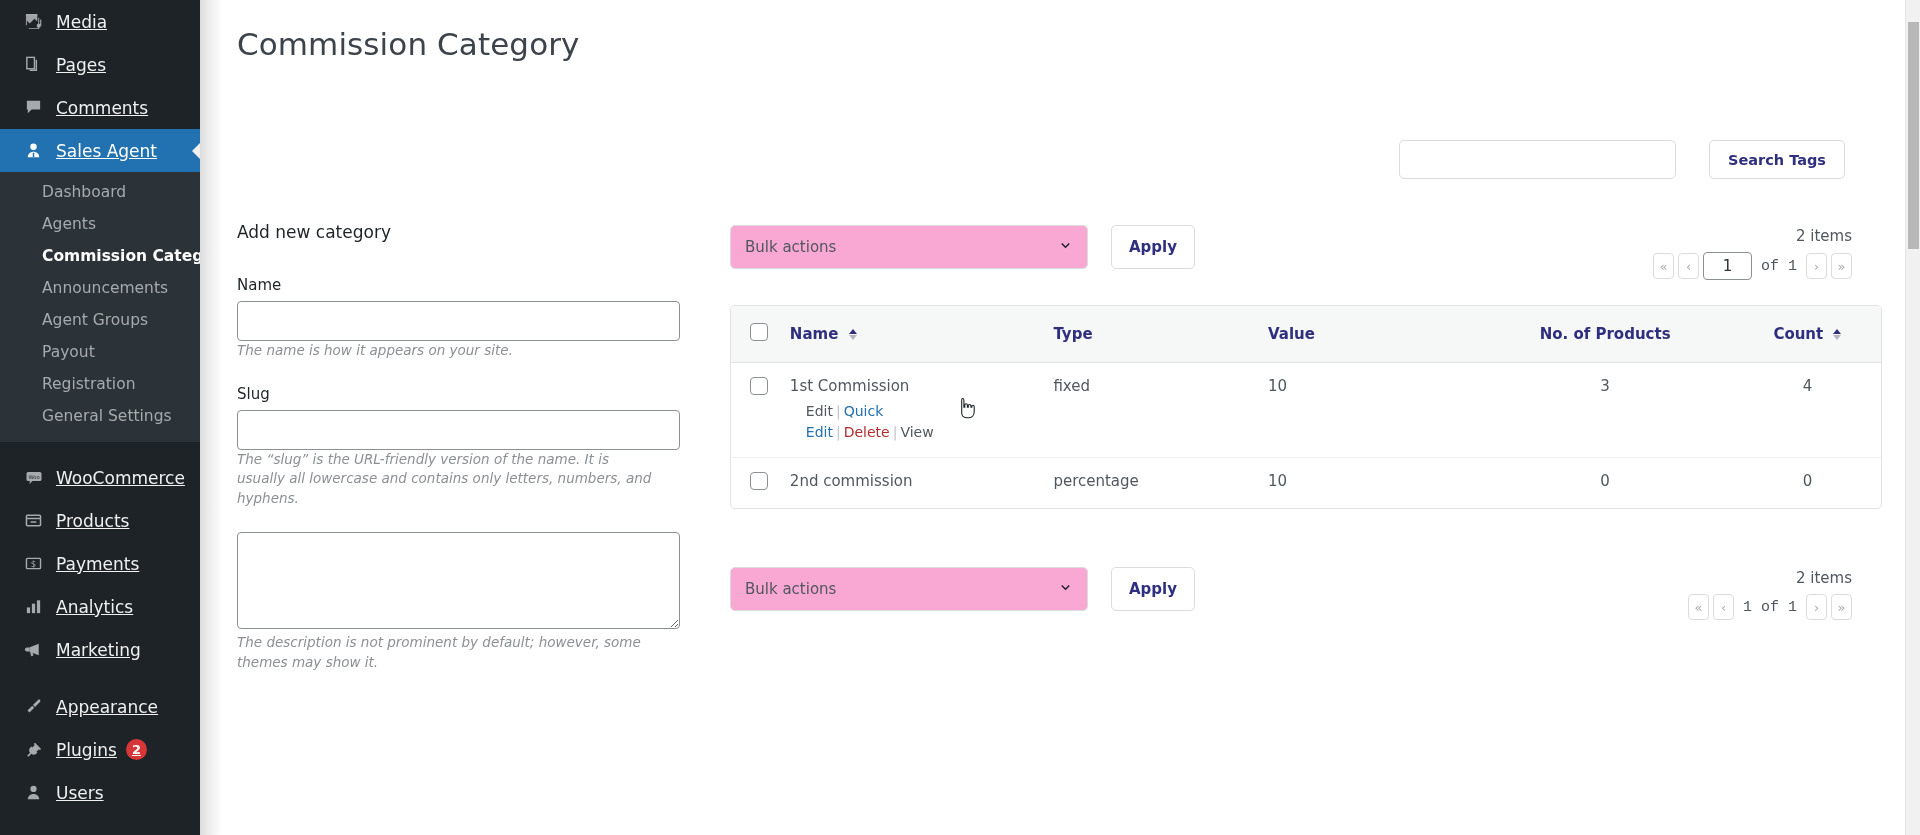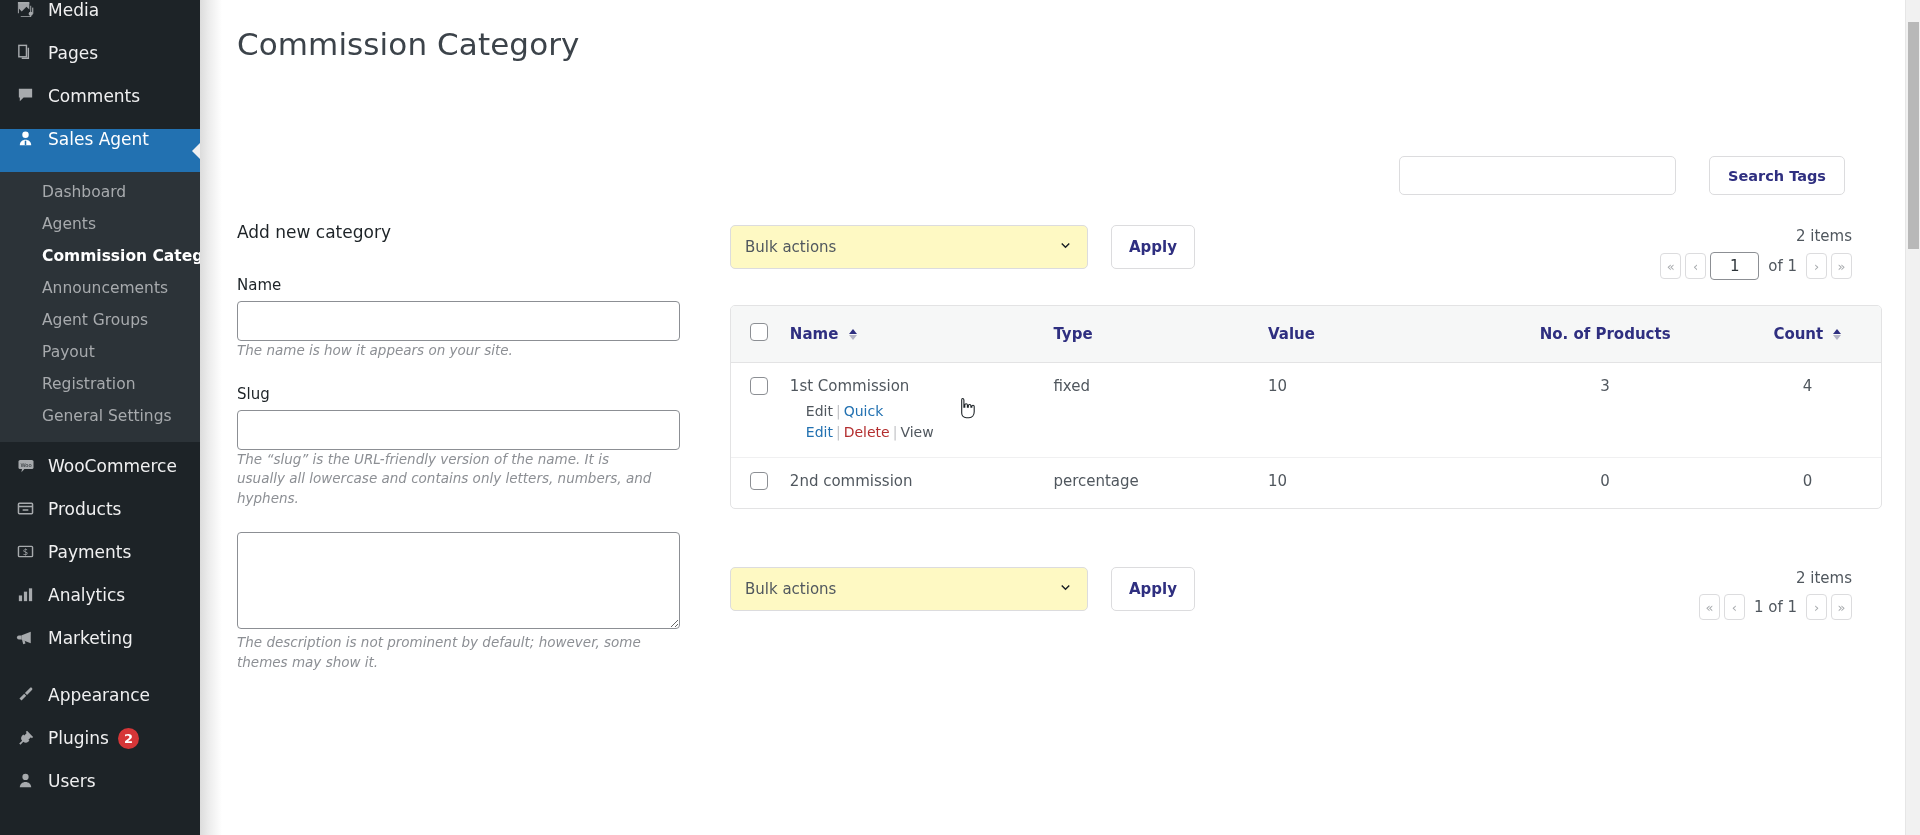--- a/index.html
+++ b/index.html
@@ -13,24 +13,25 @@
 
   
   .sidebar {
     width: 200px; flex: 0 0 200px;
     background: #1d2327;
     color: #f0f0f1;
     position: relative;
     overflow: hidden;
   }
   .nav-item {
-    display: flex; align-items: flex-start;
-    height: 43px; padding-left: 16px;
+    display: flex; align-items: center;
+    height: 43px; padding-left: 24px;
     font-size: 17px; color: #f0f0f1;
     position: relative;
+    text-decoration: underline;
   }
   .nav-item .ico {
     width: 28px; flex: 0 0 28px;
     display: flex; align-items: center; justify-content: flex-start;
     color: #a7aaad;
   }
   .nav-item .label { padding-left: 4px; white-space: nowrap; }
   .nav-item.current {
     background: #2271b1; color: #fff; font-weight: 400;
   }
@@ -94,21 +95,21 @@
     border: 1px solid #8c8f94; border-radius: 4px;
     background: #fff; font-size: 15px; color: #2c3338;
     padding: 8px 10px; outline: none; resize: vertical;
     font-family: inherit;
   }
 
   
   .list-col { position: absolute; left: 530px; top: 0; width: 1150px; }
 
   .search-row {
-    position: absolute; right: 35px; top: 156px;
+    position: absolute; right: 35px; top: 140px;
     display: flex; align-items: center; gap: 33px;
   }
   .search-input {
     width: 277px; height: 39px;
     border: 1px solid #dcdcde; border-radius: 5px;
     background: #fff; outline: none; padding: 0 10px;
     font-size: 14px; font-family: inherit;
   }
   .btn {
     height: 39px; padding: 0 18px;
@@ -119,21 +120,21 @@
   }
 
   .tablenav {
     position: absolute; left: 0; width: 1150px;
     display: flex; align-items: flex-start;
   }
   .tablenav.top { top: 225px; }
   .tablenav.bottom { top: 567px; }
   .bulk-select {
     position: relative; width: 358px; height: 44px;
-    border: 1px solid #dcdcde; border-radius: 5px; background: #fef9c3;
+    border: 1px solid #dcdcde; border-radius: 5px; background: #f9a8d4;
     display: flex; align-items: center; padding: 0 14px;
     font-size: 15px; color: #50575e; cursor: pointer;
   }
   .bulk-select .chev {
     position: absolute; right: 14px; top: 50%;
     transform: translateY(-50%); color: #1d2327;
   }
   .apply-btn {
     margin-left: 23px; width: 84px; height: 44px;
     background: #fff; border: 1px solid #dcdcde; border-radius: 5px;
@@ -152,21 +153,21 @@
     color: #a7aaad; font-size: 13px; line-height: 1;
     display: inline-flex; align-items: center; justify-content: center;
     cursor: pointer; font-family: inherit;
   }
   .pg-input {
     width: 49px; height: 28px;
     border: 1px solid #8c8f94; border-radius: 4px; background: #fff;
     text-align: center; font-size: 15px; color: #2c3338;
     font-family: inherit; outline: none;
   }
-  .pg-text { font-size: 15px; color: #50575e; padding: 0 5px; }
+  .pg-text { font-size: 15px; color: #50575e; padding: 0 5px; font-family: Liberation Mono, monospace; }
 
   
   .table-wrap {
     position: absolute; left: 0; top: 305px;
     width: 1152px; border: 1px solid #e3e3e4; border-radius: 5px;
     background: #fff; overflow: hidden;
   }
   table { width: 100%; border-collapse: collapse; }
   thead th {
     background: #f6f7f7; color: #2f2f80;

